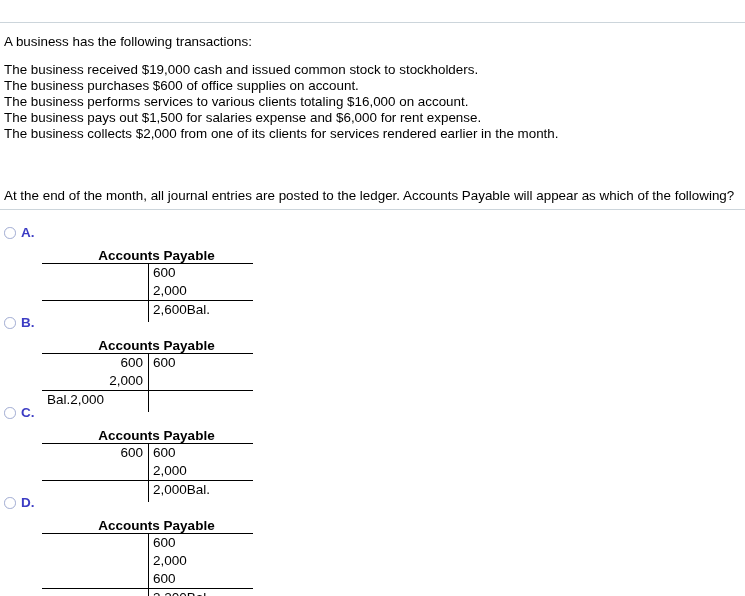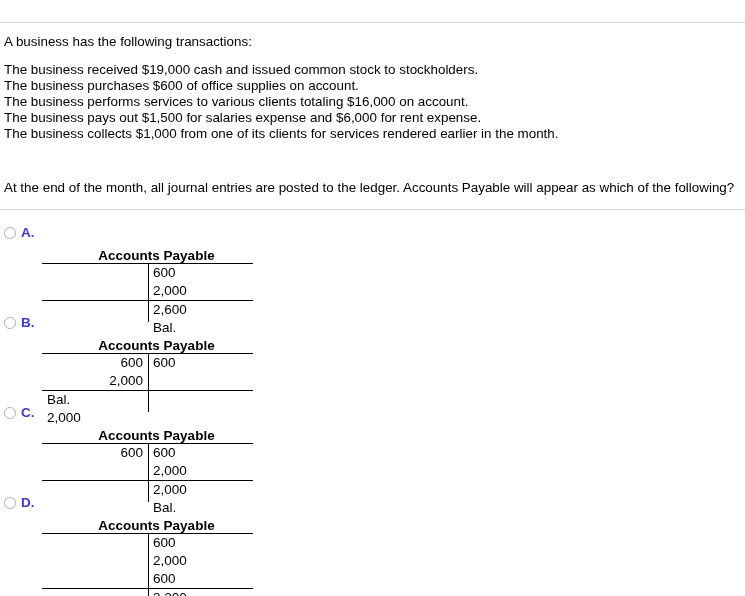--- a/index.html
+++ b/index.html
@@ -14,21 +14,21 @@
     position: absolute; left: 0; right: 0; height: 1px;
     background: #ccd5db;
   }
   #top-divider { top: 22px; }
   #section-divider { top: 209px; }
 
   .textline { position: absolute; left: 4px; line-height: 16px; white-space: nowrap; }
   #intro { top: 34px; }
   #transactions { position: absolute; left: 4px; top: 62px; }
   #transactions .tline { line-height: 16px; white-space: nowrap; }
-  #prompt { top: 180px; }
+  #prompt { top: 188px; }
 
   .option { position: absolute; left: 0; width: 300px; }
   #option-a { top: 222px; }
   #option-b { top: 312px; }
   #option-c { top: 402px; }
   #option-d { top: 492px; }
 
   .radio {
     position: absolute; left: 4px; top: 5px;
     width: 11.5px; height: 11.5px;
@@ -53,37 +53,37 @@
   .t-body { position: relative; padding-bottom: 4px; }
   .vline {
     position: absolute; left: 106px; top: 0; bottom: 0;
     width: 1px; background: #000;
   }
   .t-row { display: flex; height: 18px; line-height: 18px; font-size: 13.5px; }
   .t-row.balance { border-top: 1px solid #000; }
   .cell { display: block; height: 18px; }
   .cell.debit  { width: 106px; text-align: right; padding-right: 5px; }
   .cell.credit { flex: 1; text-align: left; padding-left: 5px; padding-right: 4px; }
-  .cell.flexcell { display: flex; justify-content: flex-start; flex-direction: column; }
+  .cell.flexcell { display: flex; justify-content: flex-start; }
   .cell.debit.flexcell { padding-left: 5px; text-align: left; }
   .bal-label { white-space: nowrap; }
 </style>
 </head>
 <body>
 
 <div class="divider" id="top-divider"></div>
 
 <div class="textline" id="intro">A business has the following transactions:</div>
 
 <div id="transactions">
   <div class="tline">The business received $19,000 cash and issued common stock to stockholders.</div>
   <div class="tline">The business purchases $600 of office supplies on account.</div>
   <div class="tline">The business performs services to various clients totaling $16,000 on account.</div>
   <div class="tline">The business pays out $1,500 for salaries expense and $6,000 for rent expense.</div>
-  <div class="tline">The business collects $1,000 from one of its clients for services rendered earlier in the month.</div>
+  <div class="tline">The business collects $2,000 from one of its clients for services rendered earlier in the month.</div>
 </div>
 
 <div class="textline" id="prompt">At the end of the month, all journal entries are posted to the ledger. Accounts Payable will appear as which of the following?</div>
 
 <div class="divider" id="section-divider"></div>
 
 <div class="option" id="option-a">
   <span class="radio"></span>
   <span class="letter">A.</span>
   <div class="taccount">

